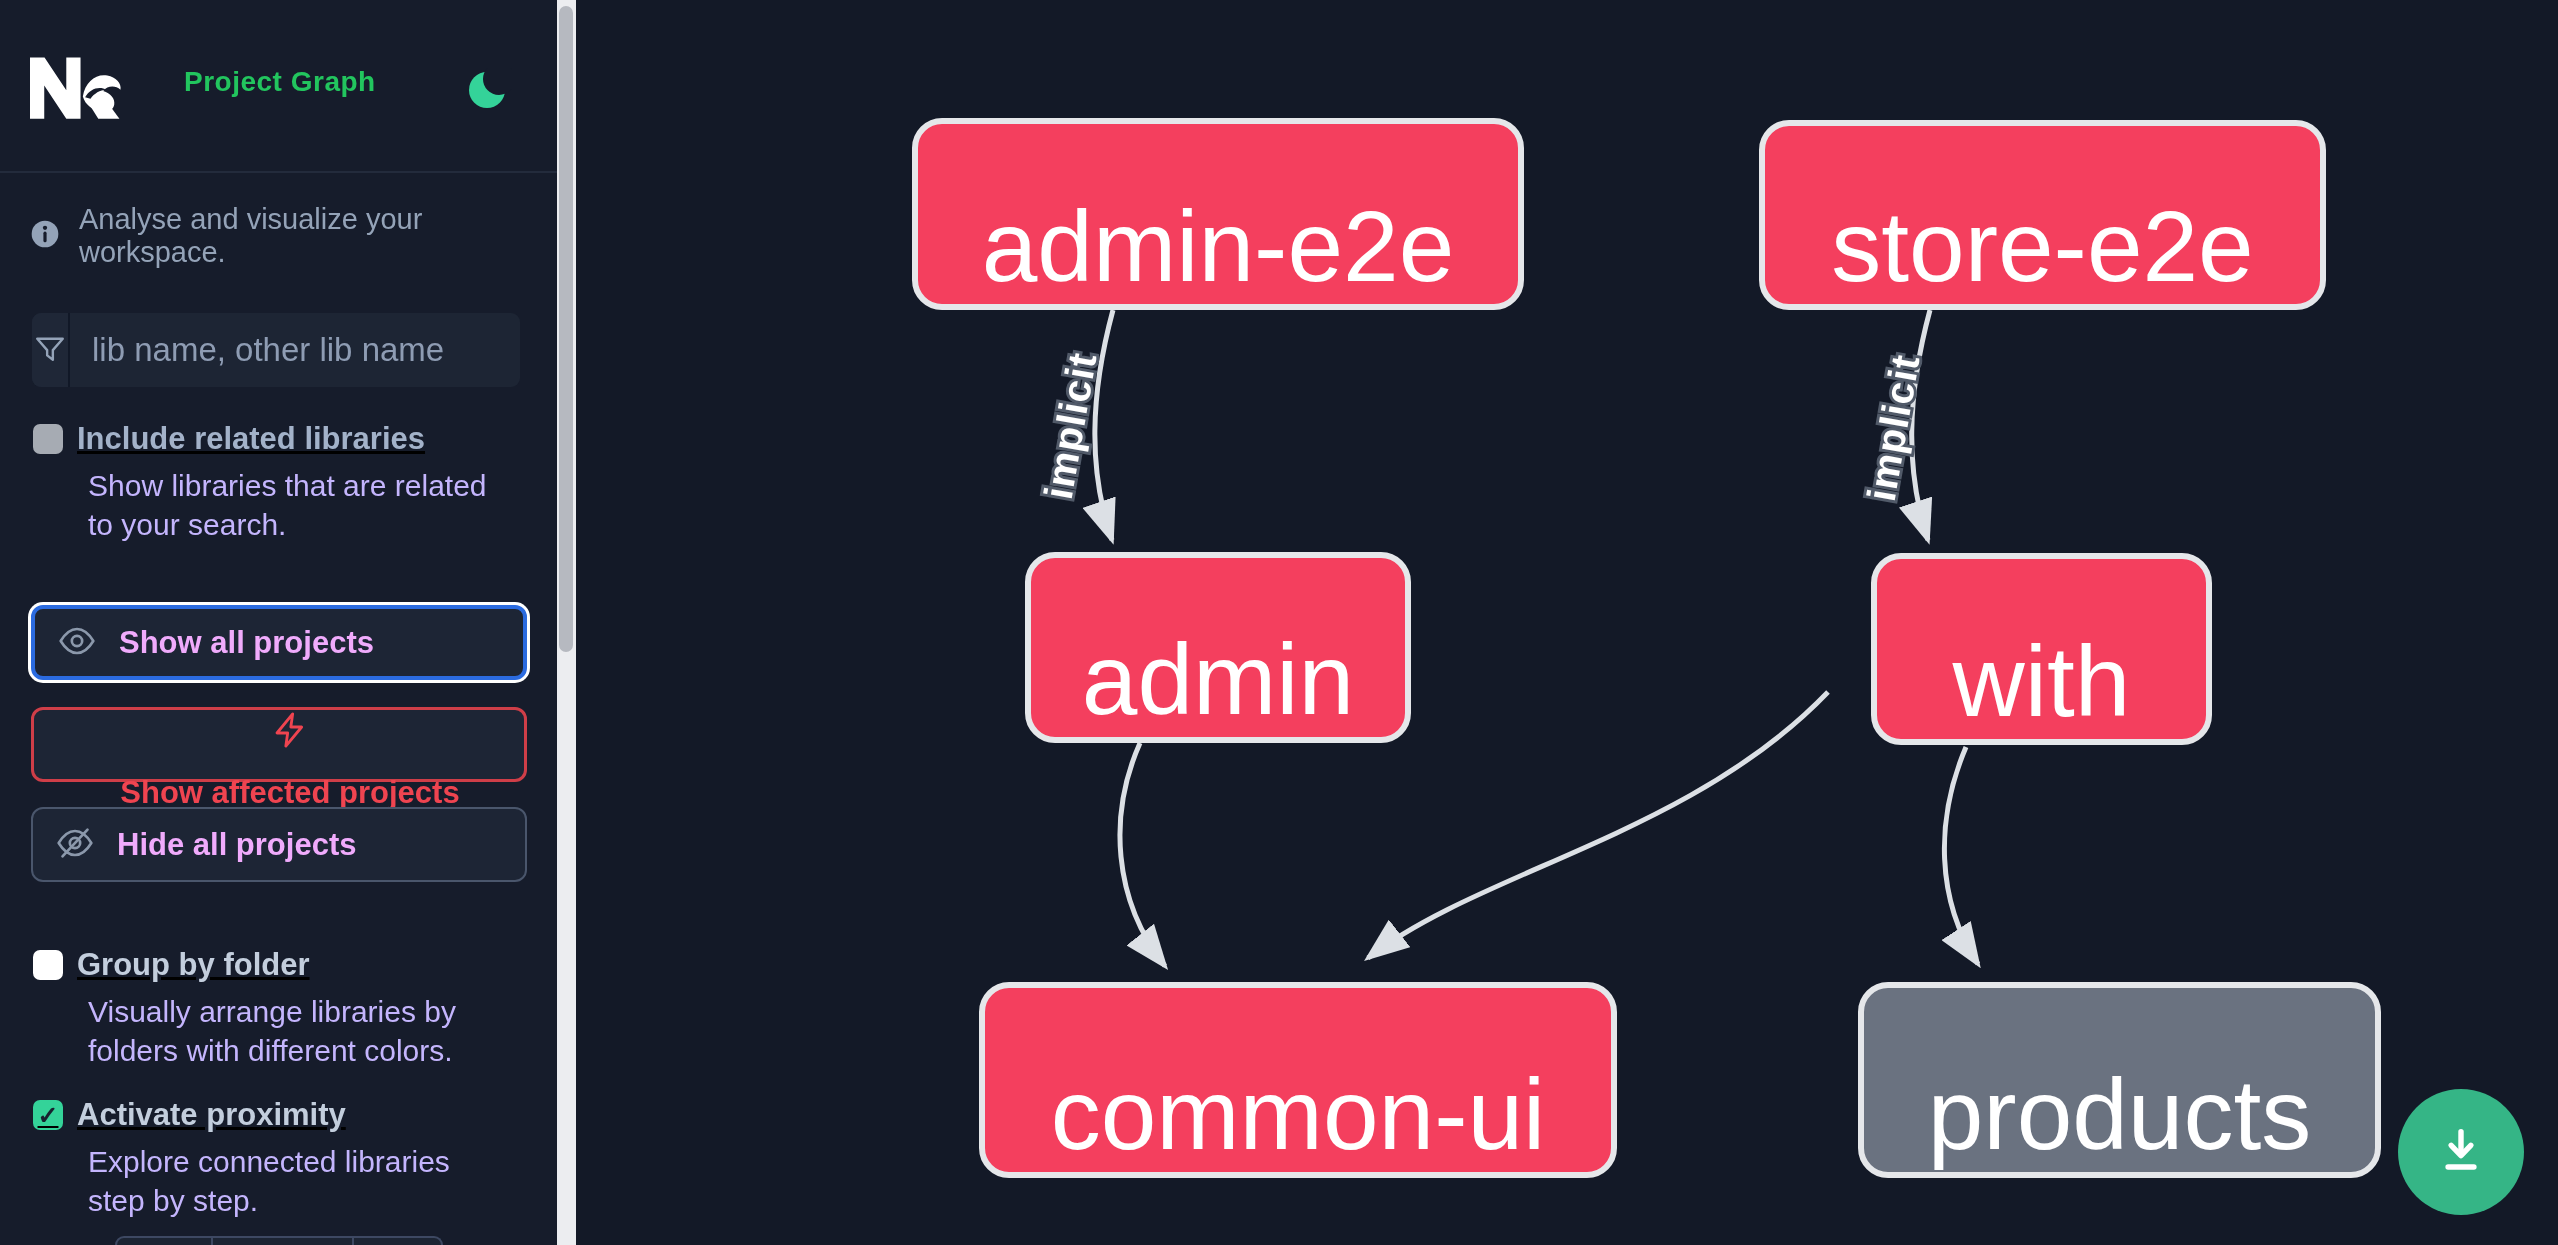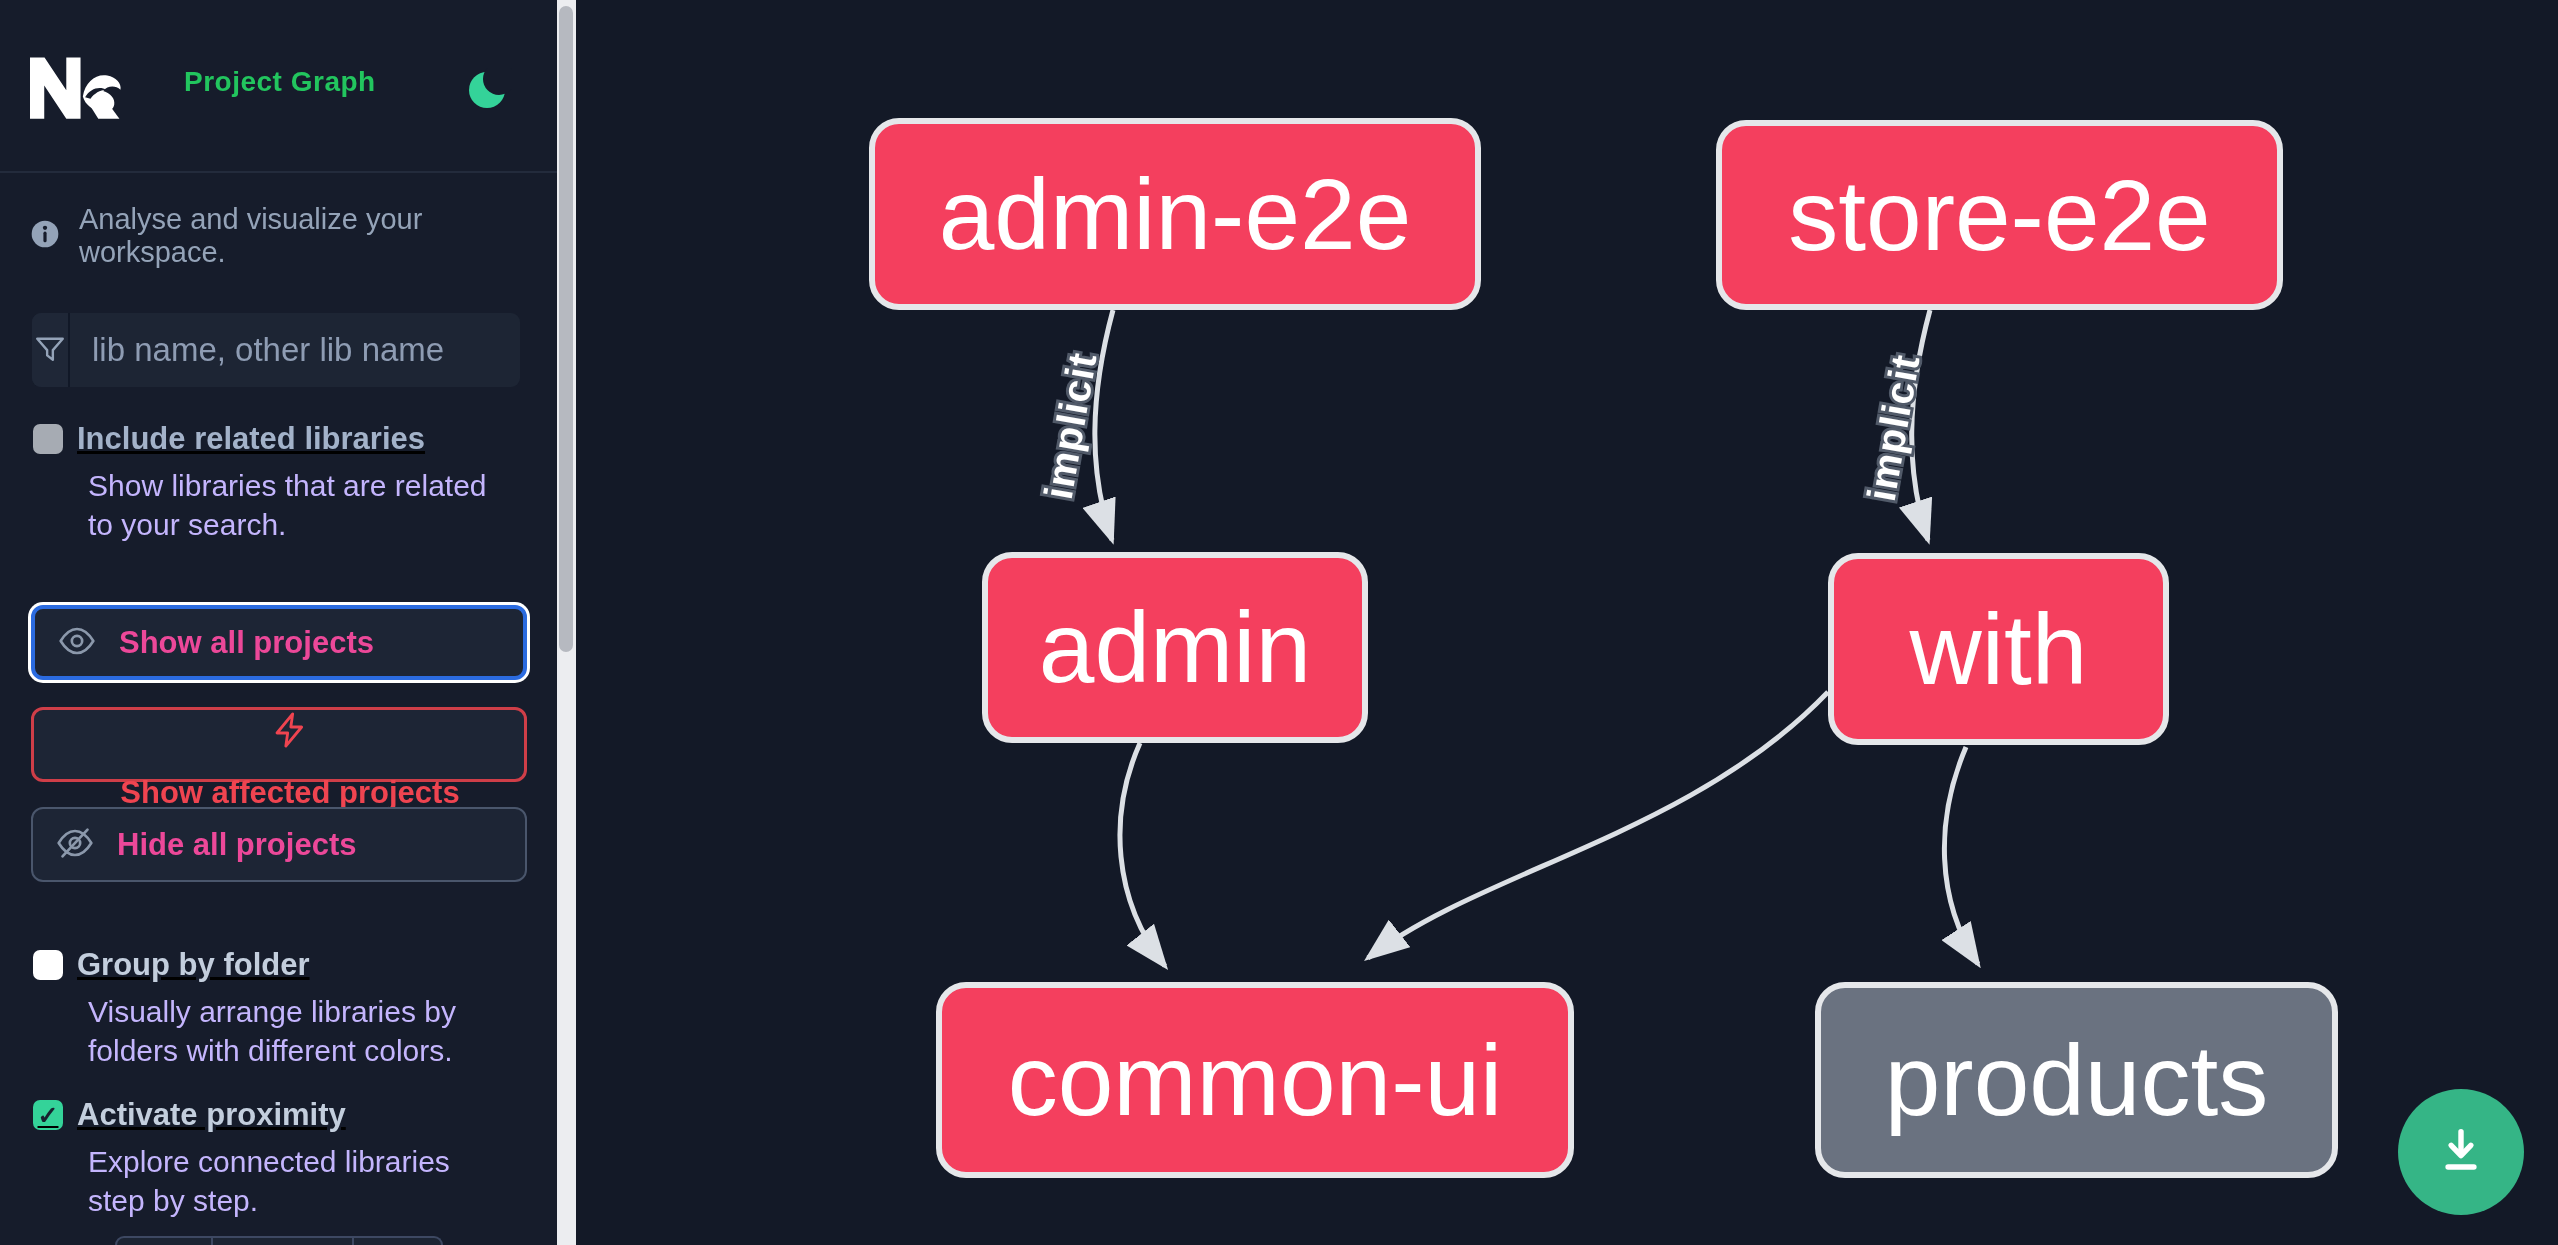--- a/index.html
+++ b/index.html
@@ -26,39 +26,39 @@
   .checkbox{width:30px;height:30px;border-radius:7px;flex:0 0 auto;display:flex;align-items:center;justify-content:center;margin-top:2px;}
   .checkbox--dim{background:#a6abb3;}
   .checkbox--white{background:#ffffff;}
   .checkbox.checked{background:#34d399;}
   .checkbox.checked::after{content:"✓";color:#182230;font-size:25px;font-weight:900;line-height:1;}
   .check-label{font-size:31px;font-weight:700;color:#c3cedd;line-height:34px;}
   .check-label--dim{color:#a3b2c9;}
   .check-desc{margin:10px 0 0 55px;font-size:30px;line-height:39px;color:#c4b5fd;width:420px;}
 
   .sb-btn{position:absolute;left:31px;width:496px;height:75px;border-radius:12px;background:#1d2535;display:flex;align-items:center;gap:22px;padding:0 0 0 22px;cursor:pointer;}
-  .sb-btn-label{font-size:31px;font-weight:700;color:#ec4899;}
+  .sb-btn-label{font-size:31px;font-weight:700;color:#f0abfc;}
   .btn-showall{border:4px solid #2b6be0;box-shadow:0 0 0 3px #ffffff;}
   .btn-affected{border:3px solid #cf3e48;}
   .btn-affected .sb-btn-label{color:#ef4450;}
   .btn-hideall{border:2px solid #4a566c;}
 
   .prox-stepper{position:absolute;left:115px;bottom:0;width:328px;height:9px;background:#1c2433;border:2px solid #3d4862;border-bottom:none;border-radius:10px 10px 0 0;}
   .prox-stepper .sep{position:absolute;top:0;width:2px;height:100%;background:#3d4862;}
 
   
   .sb-scrolltrack{position:absolute;left:557px;top:0;width:19px;height:1245px;background:#ecedf0;}
   .sb-scrollthumb{position:absolute;left:2px;top:6px;width:14px;height:646px;background:#b6b9c0;border-radius:7px;}
 
   
   .main{position:absolute;left:576px;top:0;width:1982px;height:1245px;background:#131927;}
   .edges-svg{position:absolute;left:0;top:0;}
   .edge{fill:none;stroke:#dce0e5;stroke-width:5px;}
   .edge-label{font-size:40px;font-weight:700;fill:#ffffff;stroke:#515a69;stroke-width:6px;paint-order:stroke;letter-spacing:1px;text-anchor:middle;font-family:"Liberation Sans",sans-serif;}
-  .node{position:absolute;border:6px solid #e5e7ea;border-radius:30px;background:#f43f5e;display:flex;align-items:center;justify-content:center;cursor:pointer;}
+  .node{position:absolute;border:6px solid #e5e7ea;border-radius:30px;background:#f43f5e;display:flex;align-items:flex-end;justify-content:center;cursor:pointer;margin-left:43px;}
   .node-label{color:#ffffff;font-size:100px;font-weight:400;letter-spacing:0;white-space:nowrap;}
   .node--gray{background:#6a7280;}
   .n-admin-e2e{left:293px;top:118px;width:612px;height:192px;}
   .n-store-e2e{left:1140px;top:120px;width:567px;height:190px;}
   .n-admin{left:406px;top:552px;width:386px;height:191px;}
   .n-store{left:1252px;top:553px;width:341px;height:192px;}
   .n-common-ui{left:360px;top:982px;width:638px;height:196px;}
   .n-products{left:1239px;top:982px;width:523px;height:196px;}
 
   .fab{position:absolute;left:1822px;top:1089px;width:126px;height:126px;border-radius:50%;background:#35b586;border:none;display:flex;align-items:center;justify-content:center;cursor:pointer;}

